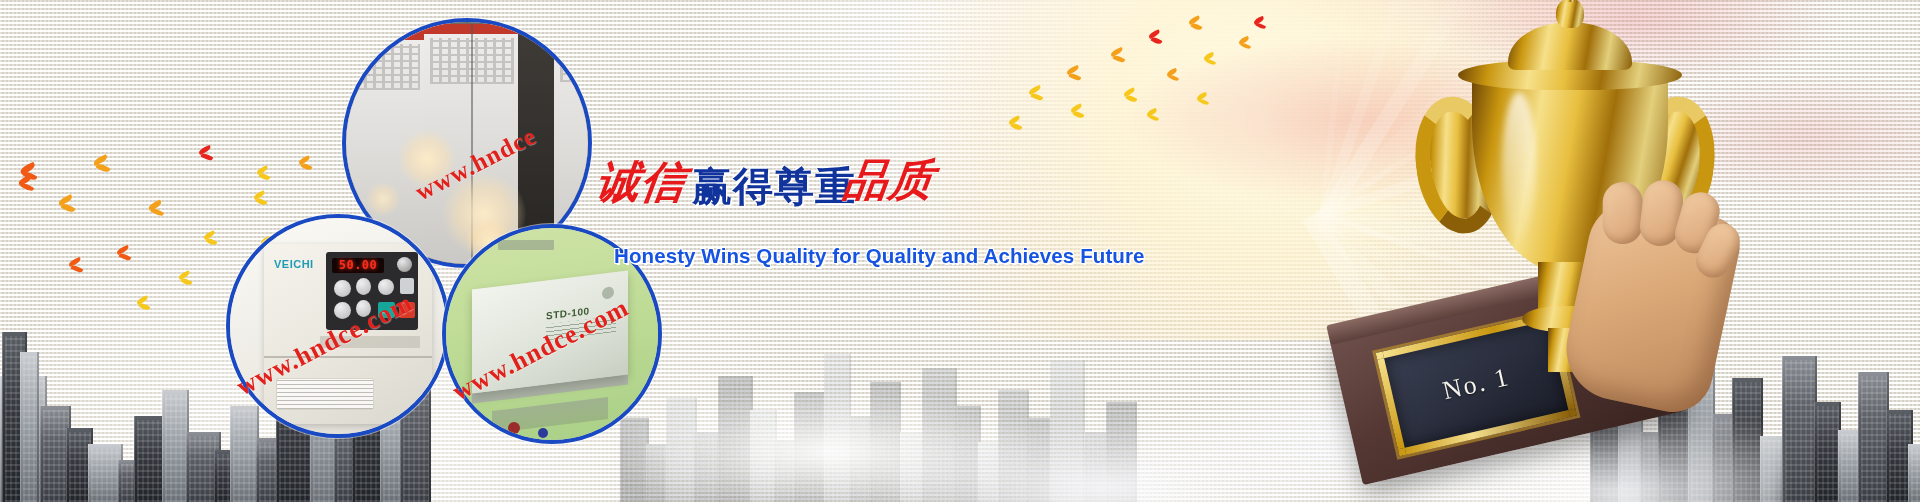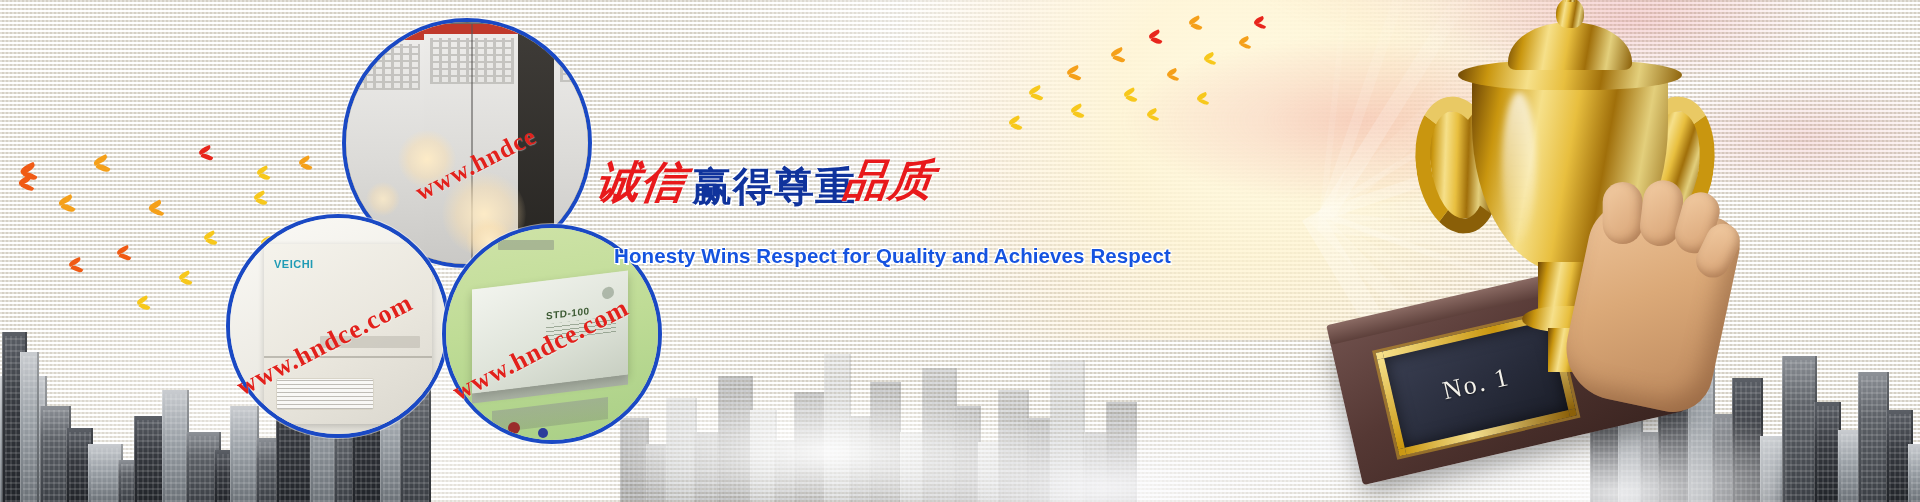--- a/index.html
+++ b/index.html
@@ -470,20 +470,32 @@
       <div class="flare" style="left:20px;top:160px;width:34px;height:34px;opacity:.8;"></div>
       <div class="flare" style="left:120px;top:196px;width:46px;height:46px;"></div>
     </div>
   </div>
   <div class="wm wm1">www.hndce</div>
 
   <div class="circ c2">
     <div class="inv-wrap">
       <div class="inv-body">
         <div class="veichi">VEICHI</div>
+        <div class="panel">
+          <div class="led">50.00</div>
+          <div class="knob"></div>
+          <div class="pbtn" style="left:8px;top:28px;width:17px;height:17px;"></div>
+          <div class="pbtn" style="left:8px;top:50px;width:17px;height:17px;"></div>
+          <div class="pbtn" style="left:30px;top:26px;width:15px;height:17px;"></div>
+          <div class="pbtn" style="left:30px;top:48px;width:15px;height:17px;"></div>
+          <div class="pbtn" style="left:52px;top:27px;width:16px;height:16px;"></div>
+          <div class="sqbtn" style="left:74px;top:26px;width:14px;height:16px;background:#cfd2d4;"></div>
+          <div class="sqbtn" style="left:52px;top:50px;width:17px;height:16px;background:#17a79a;"></div>
+          <div class="sqbtn" style="left:73px;top:50px;width:16px;height:16px;background:#d83a2a;"></div>
+        </div>
         <div class="warn"></div>
         <div style="position:absolute;left:56px;top:92px;width:100px;height:12px;background:rgba(190,186,176,.6);border-radius:1px;"></div>
         <div style="position:absolute;left:0;top:112px;width:168px;height:2px;background:rgba(160,156,146,.6);"></div>
       </div>
     </div>
   </div>
   <div class="wm wm2">www.hndce.com</div>
 
   <div class="circ c3">
     <div class="std-wrap">
@@ -500,21 +512,21 @@
     </div>
   </div>
   <div class="wm wm3">www.hndce.com</div>
 
   <div class="headline">
     <div class="hl hl-brush" id="h-cheng">诚信</div>
     <div class="hl hl-solid" id="h-ying">赢得尊重</div>
     <div class="hl hl-brush" id="h-pin">品质</div>
   </div>
 
-  <div class="subtitle">Honesty Wins Respect for Quality and Achieves Respect</div>
+  <div class="subtitle">Honesty Wins Quality for Quality and Achieves Future</div>
 
   <div class="trophy">
     <div class="base">
       <div class="base-top"></div>
       <div class="plaque">
         <span>No. 1</span>
       </div>
     </div>
     <div class="handle l t-gold"></div>
     <div class="handle r t-gold"></div>

